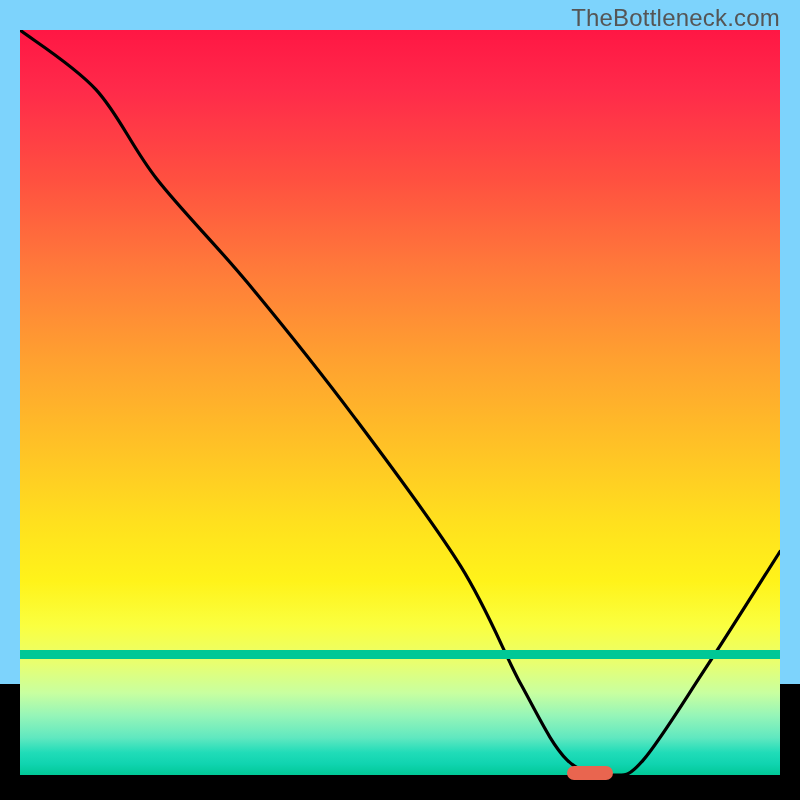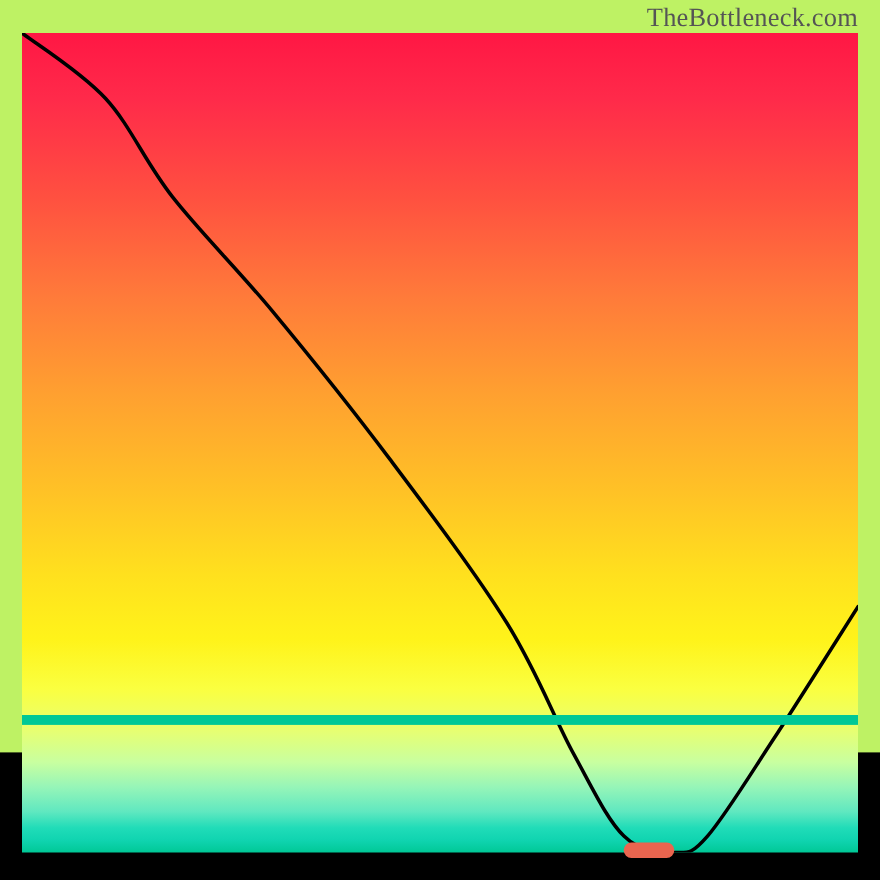--- a/index.html
+++ b/index.html
@@ -8,22 +8,21 @@
     width: 800px;
     height: 800px;
     background: #000;
     overflow: hidden;
     font-family: Arial, Helvetica, sans-serif;
   }
   .chart-container {
     position: relative;
     width: 800px;
     height: 684px;
-    background: #bef264;
-    font-family: Liberation Serif, serif;
+    background: #7dd3fc;
   }
   .watermark {
     position: absolute;
     top: 4px;
     right: 20px;
     color: #555;
     font-size: 24px;
     font-weight: 500;
     letter-spacing: 0.2px;
     z-index: 5;

